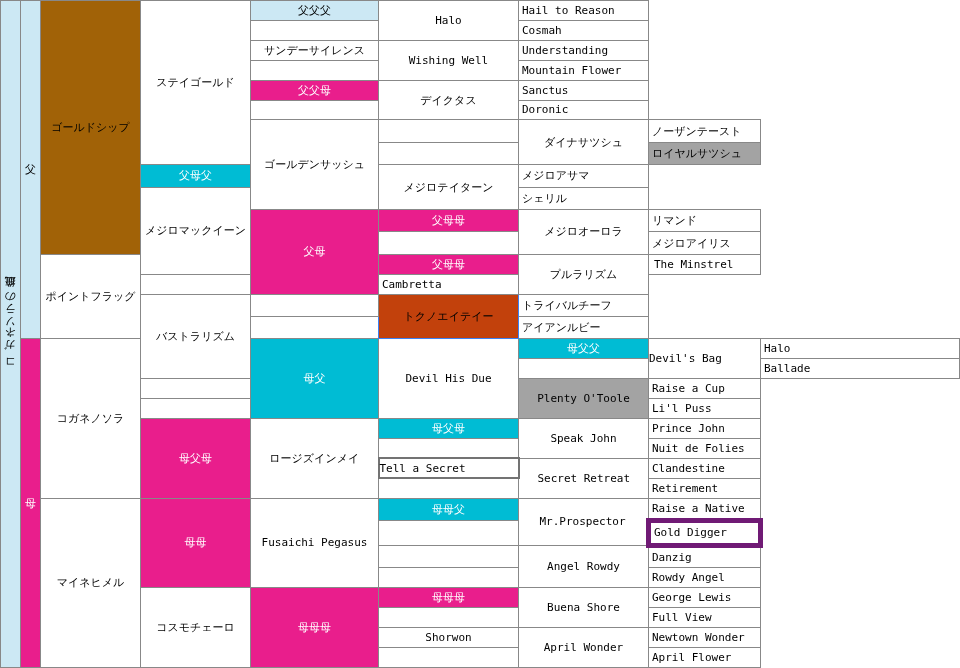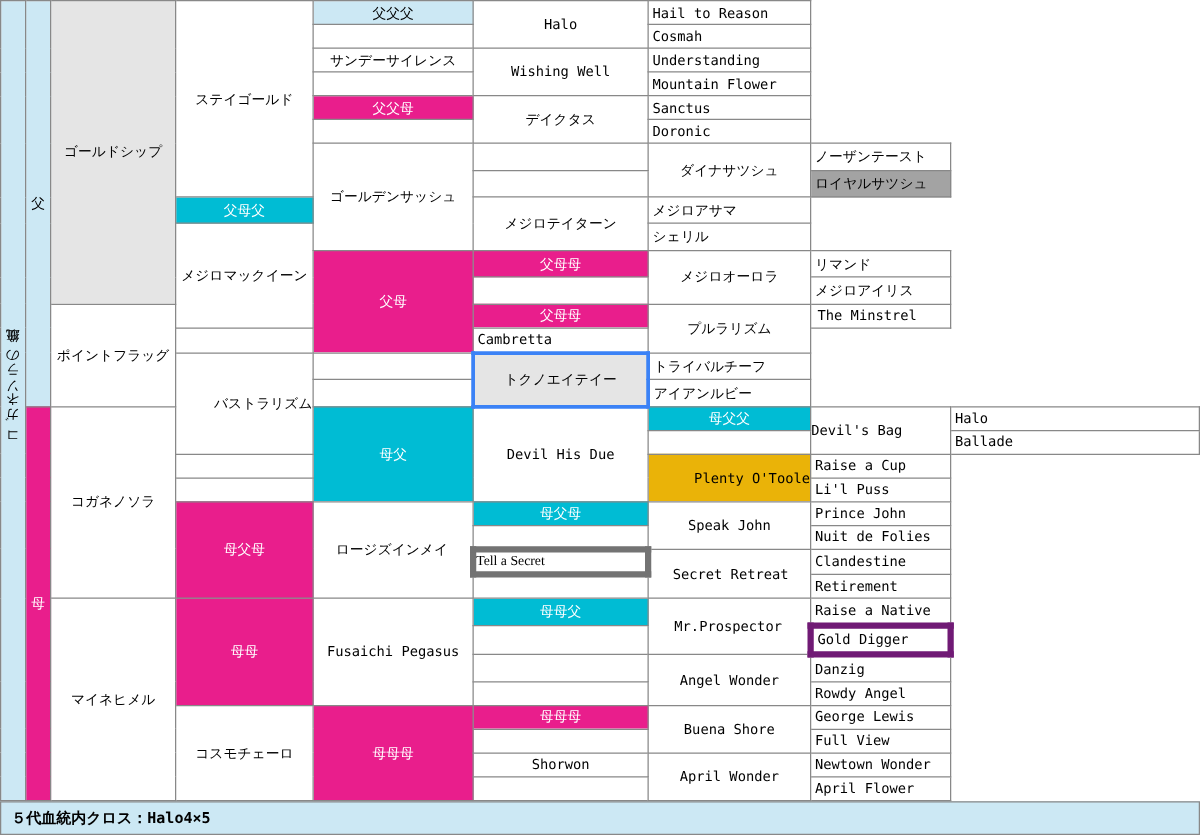--- a/index.html
+++ b/index.html
@@ -26,21 +26,21 @@
   <col style="width:130px">
   <col style="width:112px">
 </colgroup>
 <tbody>
 
   <tr>
     <td rowspan="32" style="background:#cce8f4;text-align:center;vertical-align:middle;border:1px solid #888;padding:2px;">
       <div style="writing-mode:vertical-rl;transform:rotate(180deg);font-size:11px;line-height:1.4;">コガネソラの血統</div>
     </td>
     <td rowspan="16" style="background:#cce8f4;text-align:center;vertical-align:middle;border:1px solid #888;font-size:11px;">父</td>
-    <td rowspan="12" style="background:#e5e5e5;text-align:center;vertical-align:middle;border:1px solid #888;font-size:11px;margin-left:48px;">ゴールドシップ</td>
+    <td rowspan="12" style="background:#a16207;text-align:center;vertical-align:middle;border:1px solid #888;font-size:11px;margin-left:48px;">ゴールドシップ</td>
     <td rowspan="8" style="background:#fff;text-align:center;vertical-align:middle;border:1px solid #888;font-size:11px;">ステイゴールド</td>
     <td style="background:#cce8f4;text-align:center;border:1px solid #888;font-size:11px;">父父父</td>
     <td rowspan="2" style="background:#fff;text-align:center;vertical-align:middle;border:1px solid #888;font-size:11px;">Halo</td>
     <td style="background:#fff;border:1px solid #888;font-size:11px;padding:1px 3px;">Hail to Reason</td>
   </tr>
   <tr>
     <td style="background:#fff;border:1px solid #888;font-size:11px;padding:1px 3px;"></td>
     <td style="background:#fff;border:1px solid #888;font-size:11px;padding:1px 3px;">Cosmah</td>
   </tr>
   <tr>
@@ -96,23 +96,23 @@
     <td rowspan="4" style="background:#fff;text-align:center;vertical-align:middle;border:1px solid #888;font-size:11px;">ポイントフラッグ</td>
     <td style="background:#e91e8c;color:#fff;text-align:center;border:1px solid #888;font-size:11px;">父母母</td>
     <td rowspan="2" style="background:#fff;text-align:center;vertical-align:middle;border:1px solid #888;font-size:11px;">プルラリズム</td>
     <td style="background:#fff;border:1px solid #888;font-size:11px;padding:1px 5px;">The Minstrel</td>
   </tr>
   <tr>
     <td style="background:#fff;border:1px solid #888;font-size:11px;"></td>
     <td style="background:#fff;border:1px solid #888;font-size:11px;padding:1px 3px;">Cambretta</td>
   </tr>
   <tr>
-    <td rowspan="4" style="background:#fff;text-align:right;vertical-align:middle;border:1px solid #888;font-size:11px;margin-left:32px;">バストラリズム</td>
-    <td style="background:#fff;border:1px solid #888;font-size:11px;"></td>
-    <td rowspan="2" style="background:#e5e5e5;text-align:center;vertical-align:middle;border:3px solid #3b82f6;font-size:11px;">トクノエイテイー</td>
+    <td rowspan="4" style="background:#fff;text-align:center;vertical-align:middle;border:1px solid #888;font-size:11px;margin-left:32px;">バストラリズム</td>
+    <td style="background:#fff;border:1px solid #888;font-size:11px;"></td>
+    <td rowspan="2" style="background:#c2410c;text-align:center;vertical-align:middle;border:1px solid #3b82f6;font-size:11px;">トクノエイテイー</td>
     <td style="background:#fff;border:1px solid #888;font-size:11px;padding:1px 3px;">トライバルチーフ</td>
   </tr>
   <tr>
     <td style="background:#fff;border:1px solid #888;font-size:11px;"></td>
     <td style="background:#fff;border:1px solid #888;font-size:11px;padding:1px 3px;">アイアンルビー</td>
   </tr>
 
   <tr>
     <td rowspan="16" style="background:#e91e8c;color:#fff;text-align:center;vertical-align:middle;border:1px solid #888;font-size:11px;">母</td>
     <td rowspan="8" style="background:#fff;text-align:center;vertical-align:middle;border:1px solid #888;font-size:11px;">コガネノソラ</td>
@@ -121,41 +121,41 @@
     <td style="background:#00bcd4;color:#fff;text-align:center;border:1px solid #888;font-size:11px;">母父父</td>
     <td rowspan="2" style="background:#fff;vertical-align:middle;border:1px solid #888;font-size:11px;">Devil's Bag</td>
     <td style="background:#fff;border:1px solid #888;font-size:11px;padding:1px 3px;">Halo</td>
   </tr>
   <tr>
     <td style="background:#fff;border:1px solid #888;font-size:11px;"></td>
     <td style="background:#fff;border:1px solid #888;font-size:11px;padding:1px 3px;">Ballade</td>
   </tr>
   <tr>
     <td style="background:#fff;border:1px solid #888;font-size:11px;"></td>
-    <td rowspan="2" style="background:#eab308;text-align:right;vertical-align:middle;border:1px solid #888;font-size:11px;">Plenty O'Toole</td>
+    <td rowspan="2" style="background:#a3a3a3;text-align:center;vertical-align:middle;border:1px solid #888;font-size:11px;">Plenty O'Toole</td>
     <td style="background:#fff;border:1px solid #888;font-size:11px;padding:1px 3px;">Raise a Cup</td>
   </tr>
   <tr>
     <td style="background:#fff;border:1px solid #888;font-size:11px;"></td>
     <td style="background:#fff;border:1px solid #888;font-size:11px;padding:1px 3px;">Li'l Puss</td>
   </tr>
 
   <tr>
     <td rowspan="4" style="background:#e91e8c;color:#fff;text-align:center;vertical-align:middle;border:1px solid #888;font-size:11px;">母父母</td>
     <td rowspan="4" style="background:#fff;text-align:center;vertical-align:middle;border:1px solid #888;font-size:11px;">ロージズインメイ</td>
     <td style="background:#00bcd4;color:#fff;text-align:center;border:1px solid #888;font-size:11px;">母父母</td>
     <td rowspan="2" style="background:#fff;text-align:center;vertical-align:middle;border:1px solid #888;font-size:11px;">Speak John</td>
     <td style="background:#fff;border:1px solid #888;font-size:11px;padding:1px 3px;">Prince John</td>
   </tr>
   <tr>
     <td style="background:#fff;border:1px solid #888;font-size:11px;"></td>
     <td style="background:#fff;border:1px solid #888;font-size:11px;padding:1px 3px;">Nuit de Folies</td>
   </tr>
   <tr>
-    <td style="background:#fff;border:5px solid #737373;font-size:11px;font-family:Liberation Serif, serif;">Tell a Secret</td>
+    <td style="background:#fff;border:2px solid #737373;font-size:11px;">Tell a Secret</td>
     <td rowspan="2" style="background:#fff;text-align:center;vertical-align:middle;border:1px solid #888;font-size:11px;">Secret Retreat</td>
     <td style="background:#fff;border:1px solid #888;font-size:11px;padding:1px 3px;">Clandestine</td>
   </tr>
   <tr>
     <td style="background:#fff;border:1px solid #888;font-size:11px;"></td>
     <td style="background:#fff;border:1px solid #888;font-size:11px;padding:1px 3px;">Retirement</td>
   </tr>
 
   <tr>
     <td rowspan="8" style="background:#fff;text-align:center;vertical-align:middle;border:1px solid #888;font-size:11px;">マイネヒメル</td>
@@ -164,21 +164,21 @@
     <td style="background:#00bcd4;color:#fff;text-align:center;border:1px solid #888;font-size:11px;">母母父</td>
     <td rowspan="2" style="background:#fff;text-align:center;vertical-align:middle;border:1px solid #888;font-size:11px;">Mr.Prospector</td>
     <td style="background:#fff;border:1px solid #888;font-size:11px;padding:1px 3px;">Raise a Native</td>
   </tr>
   <tr>
     <td style="background:#fff;border:1px solid #888;font-size:11px;"></td>
     <td style="background:#fff;border:5px solid #701a75;font-size:11px;padding:1px 3px;">Gold Digger</td>
   </tr>
   <tr>
     <td style="background:#fff;border:1px solid #888;font-size:11px;"></td>
-    <td rowspan="2" style="background:#fff;text-align:center;vertical-align:middle;border:1px solid #888;font-size:11px;">Angel Wonder</td>
+    <td rowspan="2" style="background:#fff;text-align:center;vertical-align:middle;border:1px solid #888;font-size:11px;">Angel Rowdy</td>
     <td style="background:#fff;border:1px solid #888;font-size:11px;padding:1px 3px;">Danzig</td>
   </tr>
   <tr>
     <td style="background:#fff;border:1px solid #888;font-size:11px;"></td>
     <td style="background:#fff;border:1px solid #888;font-size:11px;padding:1px 3px;">Rowdy Angel</td>
   </tr>
 
   <tr>
     <td rowspan="4" style="background:#fff;text-align:center;vertical-align:middle;border:1px solid #888;font-size:11px;">コスモチェーロ</td>
     <td rowspan="4" style="background:#e91e8c;color:#fff;text-align:center;vertical-align:middle;border:1px solid #888;font-size:11px;">母母母</td>
@@ -194,14 +194,13 @@
     <td style="background:#fff;text-align:center;border:1px solid #888;font-size:11px;">Shorwon</td>
     <td rowspan="2" style="background:#fff;text-align:center;vertical-align:middle;border:1px solid #888;font-size:11px;">April Wonder</td>
     <td style="background:#fff;border:1px solid #888;font-size:11px;padding:1px 3px;">Newtown Wonder</td>
   </tr>
   <tr>
     <td style="background:#fff;border:1px solid #888;font-size:11px;"></td>
     <td style="background:#fff;border:1px solid #888;font-size:11px;padding:1px 3px;">April Flower</td>
   </tr>
 </tbody>
 </table>
-<div style="background:#cce8f4;border:1px solid #888;padding:4px 8px;font-size:12px;font-weight:bold;">５代血統内クロス：Halo4×5</div>
 </div>
 
 </body></html>

